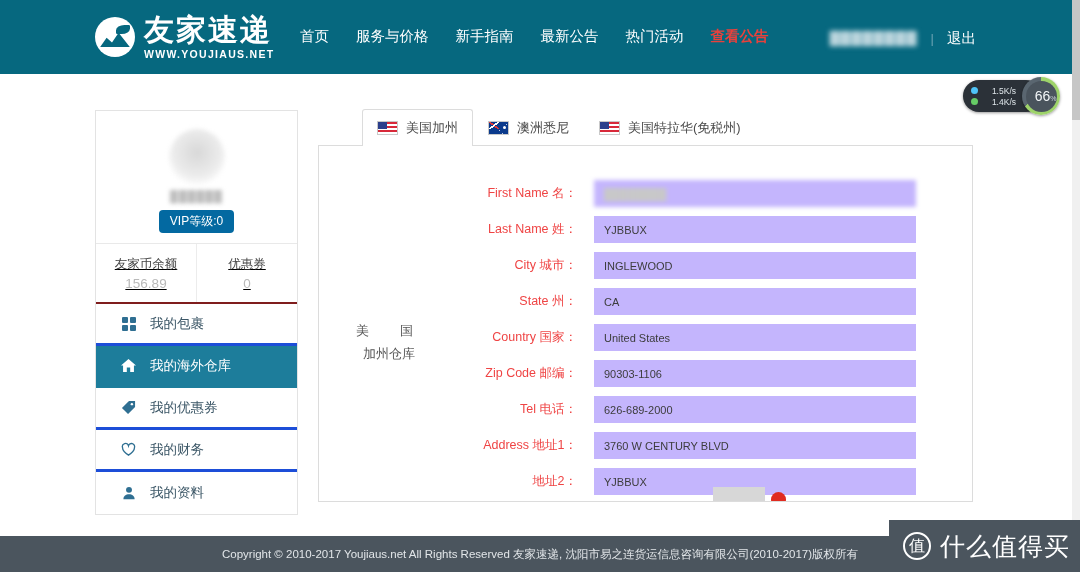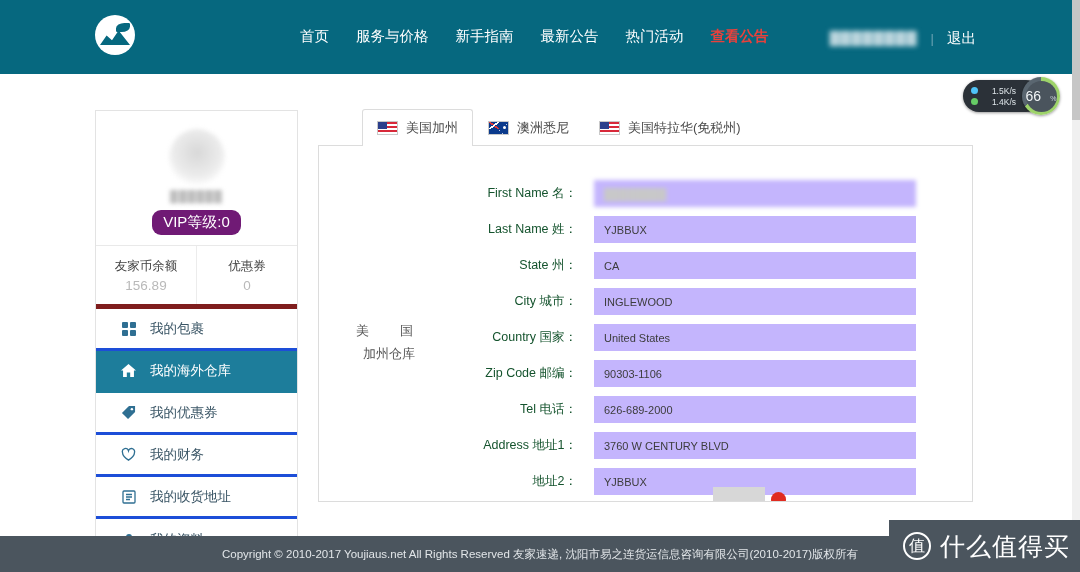--- a/index.html
+++ b/index.html
@@ -69,45 +69,45 @@
   .net-dot.down { background:#66cc66; }
   .net-txt { font-size:8.5px; color:#dfe6ea; white-space:nowrap; }
   .gauge {
     width:38px; height:38px; border-radius:50%; margin-left:-20px;
     background: conic-gradient(#9ed36a 0deg 238deg, #5a6670 238deg 360deg);
     display:flex; align-items:center; justify-content:center; position:relative;
     box-shadow:0 1px 3px rgba(0,0,0,.4);
   }
   .gauge-in {
     width:31px; height:31px; border-radius:50%; background:#4a545d;
-    display:flex; align-items:baseline; justify-content:space-between;gap:7px;
+    display:flex; align-items:baseline; justify-content:flex-end;
   }
   .gauge-val { font-size:14px; color:#f2f6f8; line-height:31px; }
   .gauge-pct { font-size:7px; color:#cfd8dd; }
 
   
   .body-wrap { position:absolute; left:0; top:74px; width:1080px; height:462px; background:#fff; }
 
   
   .sidebar {
     position:absolute; left:95px; top:36px; width:203px;
     border:1px solid #e3e3e3; background:#fff;
   }
   .profile { padding:18px 0 10px; text-align:center; border-bottom:1px solid #e9e9e9; }
   .avatar {
     width:56px; height:56px; border-radius:50%; margin:0 auto;
     background:radial-gradient(circle at 50% 42%, #d8d8d8 0%, #ececec 55%, #fbfbfb 75%);
     filter: blur(2.2px);
   }
   .uname2 { font-size:11px; color:#bdbdbd; margin-top:5px; filter: blur(2.2px); letter-spacing:1px; }
   .vip {
-    display:inline-block; margin-top:8px; background:#701a75; color:#fff;
-    font-size:15px; padding:3px 11px; border-radius:9px; filter: blur(.7px);
-  }
-  .balance { display:flex; border-bottom:5px solid #7f1d1d; }
+    display:inline-block; margin-top:8px; background:#0369a1; color:#fff;
+    font-size:12px; padding:3px 11px; border-radius:4px; filter: blur(.7px);
+  }
+  .balance { display:flex; border-bottom:2px solid #7f1d1d;text-decoration:underline; }
   .bal-cell { flex:1; text-align:center; padding:12px 0 11px; }
   .bal-cell + .bal-cell { border-left:1px solid #ececec; }
   .bal-lab { font-size:12.5px; color:#444; }
   .bal-val { font-size:13.5px; color:#b9b9b9; margin-top:3px; }
   .menu { padding:0; }
   .menu-item {
     display:flex; align-items:center; gap:14px; height:42px; padding:0 0 0 25px;
     border-bottom:3px solid #1d4ed8; cursor:pointer; background:#fff;
   }
   .menu-item:last-child { border-bottom:none; }
@@ -150,21 +150,21 @@
     background:#fff; border-radius:50%;
     box-shadow: -5px 3px 0 -1px #fff, 2px -3px 0 -1px #fff, -2px 6px 0 -1px #fff;
   }
   .panel { border:1px solid #dcdcdc; border-top:none; background:#fff; height:356px; position:relative; overflow:hidden; }
   .panel-body { display:flex; padding:34px 0 0 0; }
   .wh-label { width:140px; text-align:center; padding-top:142px; flex:none; }
   .wh-label .l1 { font-size:13px; color:#555; letter-spacing:9px; }
   .wh-label .l2 { font-size:13px; color:#555; margin-top:5px; }
   .form { flex:1; padding-right:56px; }
   .frow { display:flex; align-items:center; margin-bottom:9px; }
-  .flabel { width:135px; font-size:12.5px; color:#14532d; text-align:right; padding-right:17px; white-space:nowrap; }
+  .flabel { width:135px; font-size:12.5px; color:#ef4444; text-align:right; padding-right:17px; white-space:nowrap; }
   .finput {
     flex:1; height:27px; background:#c4b5fd; border:none; display:flex; align-items:center;
     padding:0 10px; font-size:11px; color:#3c3c3c;
   }
   .finput.blur { color:#c8c8c8; filter: blur(2.2px); }
   .btnstub {
     position:absolute; left:394px; bottom:-8px; width:52px; height:22px; background:#d7d7d7;
   }
   .reddot { position:absolute; left:452px; bottom:-6px; width:15px; height:15px; border-radius:50%; background:#e02b20; }
 
@@ -194,20 +194,24 @@
 </head>
 <body>
 
 <div id="app">
 
   <div class="header">
     <div class="header-inner">
 
       <div class="logo">
         <div class="logo-mark"></div>
+        <div class="logo-txt">
+          <div class="logo-cn">友家速递</div>
+          <div class="logo-en">WWW.YOUJIAUS.NET</div>
+        </div>
       </div>
 
       <div class="nav">
         <a href="#">首页</a>
         <a href="#">服务与价格</a>
         <a href="#">新手指南</a>
         <a href="#">最新公告</a>
         <a href="#">热门活动</a>
         <a href="#" class="hot">查看公告</a>
       </div>
@@ -296,29 +300,20 @@
 
         <div class="menu-item">
           <span class="mi-icon">
             <svg width="15" height="15" viewBox="0 0 16 16" fill="none" stroke="currentColor" stroke-width="1.4">
                 <path d="M8 14S1.6 9.8 1.6 5.8A3.3 3.3 0 018 4a3.3 3.3 0 016.4 1.8C14.4 9.8 8 14 8 14z"></path>
               </svg>
           </span>
           <span class="mi-label">我的财务</span>
         </div>
 
-        <div class="menu-item">
-          <span class="mi-icon">
-            <svg width="14" height="14" viewBox="0 0 14 14" fill="none" stroke="currentColor" stroke-width="1.3">
-                <rect x="1" y="1" width="12" height="12" rx="1"></rect>
-                <path d="M4 4.5h6M4 7h6M4 9.5h4"></path>
-              </svg>
-          </span>
-          <span class="mi-label">我的收货地址</span>
-        </div>
 
         <div class="menu-item">
           <span class="mi-icon">
             <svg width="14" height="14" viewBox="0 0 16 16" fill="currentColor">
                 <circle cx="8" cy="4.4" r="3.4"></circle>
                 <path d="M1.6 15c0-3.6 2.9-5.6 6.4-5.6s6.4 2 6.4 5.6z"></path>
               </svg>
           </span>
           <span class="mi-label">我的资料</span>
         </div>
@@ -357,27 +352,27 @@
               <div class="flabel">First Name 名：</div>
               <div class="finput blur">████████</div>
             </div>
 
             <div class="frow">
               <div class="flabel">Last Name 姓：</div>
               <div class="finput">YJBBUX</div>
             </div>
 
             <div class="frow">
+              <div class="flabel">City 城市：</div>
+              <div class="finput">INGLEWOOD</div>
+            </div>
+
+            <div class="frow">
               <div class="flabel">State 州：</div>
               <div class="finput">CA</div>
-            </div>
-
-            <div class="frow">
-              <div class="flabel">City 城市：</div>
-              <div class="finput">INGLEWOOD</div>
             </div>
 
             <div class="frow">
               <div class="flabel">Country 国家：</div>
               <div class="finput">United States</div>
             </div>
 
             <div class="frow">
               <div class="flabel">Zip Code 邮编：</div>
               <div class="finput">90303-1106</div>

